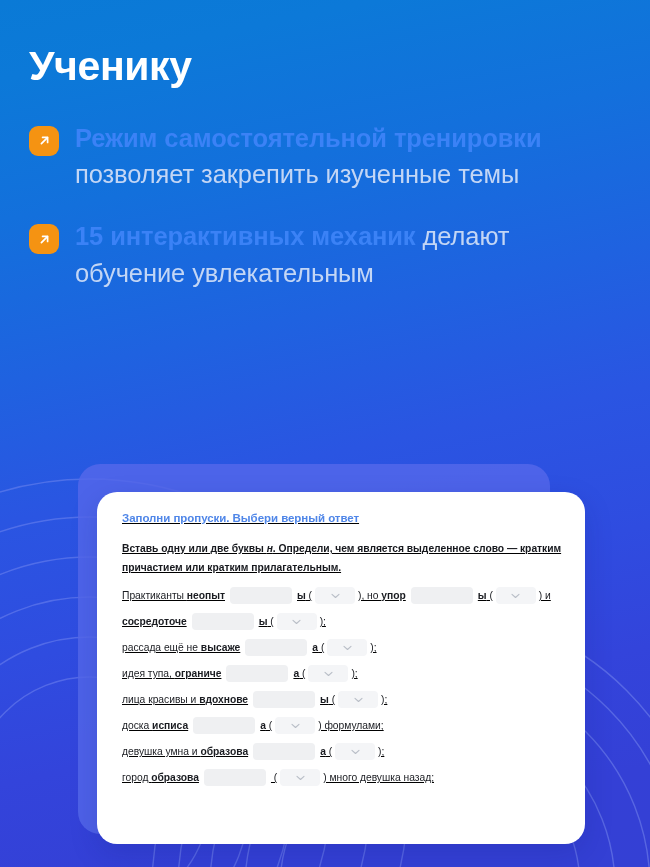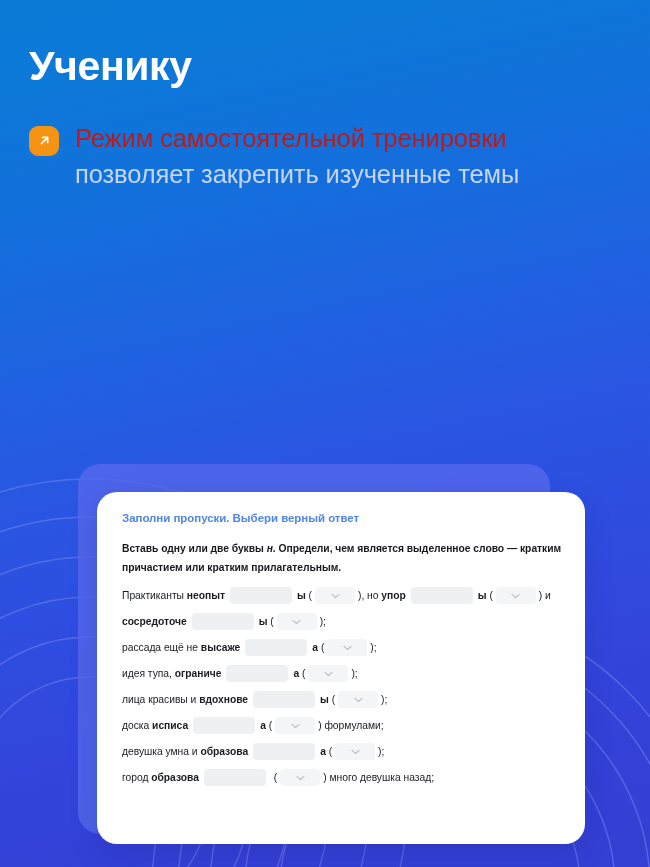--- a/index.html
+++ b/index.html
@@ -88,22 +88,22 @@
   .badge svg { display: block; }
 
   .feature-text {
     font-size: 25.5px;
     line-height: 1.42;
     letter-spacing: -0.1px;
     color: #c3d6f5;
     padding-top: 0;
   }
   .feature-text .strong {
-    color: #b91c1c;
-    font-weight: normal;
+    color: #3b82f6;
+    font-weight: bold;
   }
 
   
   .cards-area {
     position: absolute;
     left: 0;
     top: 464px;
     width: 650px;
     height: 403px;
     z-index: 4;
@@ -124,20 +124,21 @@
     position: absolute;
     left: 97px;
     top: 28px;
     width: 488px;
     height: 352px;
     background: #ffffff;
     border-radius: 20px;
     box-shadow: 0 10px 28px rgba(18, 30, 120, 0.18);
     padding: 20px 22px 0 25px;
     overflow: hidden;
+    text-decoration: underline;
   }
 
   .card-title {
     color: #4f86e8;
     font-size: 11.5px;
     font-weight: bold;
     letter-spacing: -0.05px;
     margin-bottom: 15px;
   }
 
@@ -224,20 +225,29 @@
   <ul class="feature-list" id="feature-list">
       <li class="feature-item">
         <span class="badge">
           <svg width="13" height="13" viewBox="0 0 13 13" fill="none">
             <path d="M3.4 9.6L9.4 3.6" stroke="#ffffff" stroke-width="1.7" stroke-linecap="round"></path>
             <path d="M4.6 3.4H9.6V8.4" stroke="#ffffff" stroke-width="1.7" stroke-linecap="round" stroke-linejoin="round"></path>
           </svg>
         </span>
         <div class="feature-text"><span class="strong">Режим самостоятельной тренировки</span><span> позволяет закрепить изученные темы</span></div>
       </li>
+      <li class="feature-item">
+        <span class="badge">
+          <svg width="13" height="13" viewBox="0 0 13 13" fill="none">
+            <path d="M3.4 9.6L9.4 3.6" stroke="#ffffff" stroke-width="1.7" stroke-linecap="round"></path>
+            <path d="M4.6 3.4H9.6V8.4" stroke="#ffffff" stroke-width="1.7" stroke-linecap="round" stroke-linejoin="round"></path>
+          </svg>
+        </span>
+        <div class="feature-text"><span class="strong">15 интерактивных механик</span><span> делают обучение увлекательным</span></div>
+      </li>
     </ul>
 </div>
 
 <div class="cards-area">
   <div class="card-back"></div>
   <div class="card-front">
     <div class="card-title">Заполни пропуски. Выбери верный ответ</div>
     <div class="card-instruction">
       <span>Вставь одну или две буквы </span><span class="ital">н</span><span>. Определи, чем является выделенное слово — кратким причастием или кратким прилагательным.</span>
     </div>

